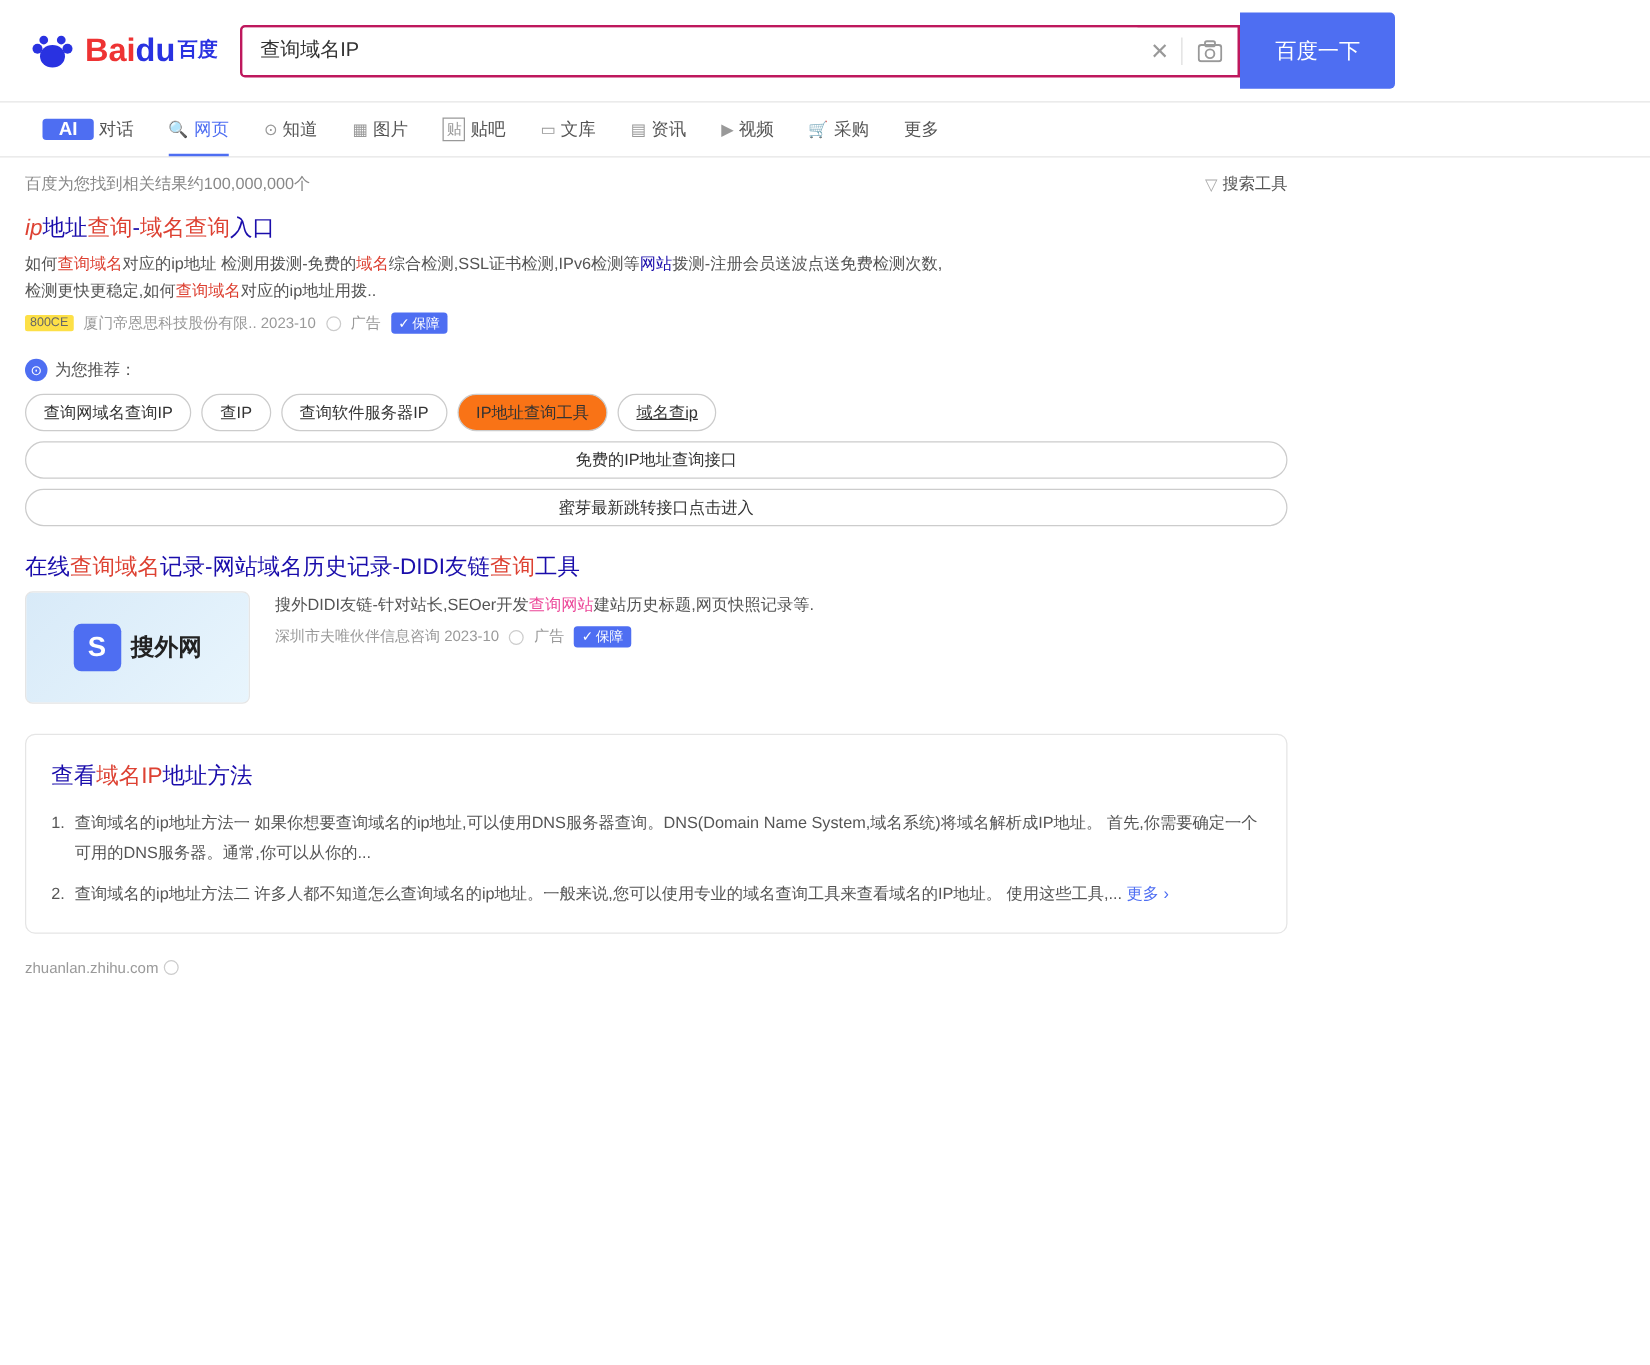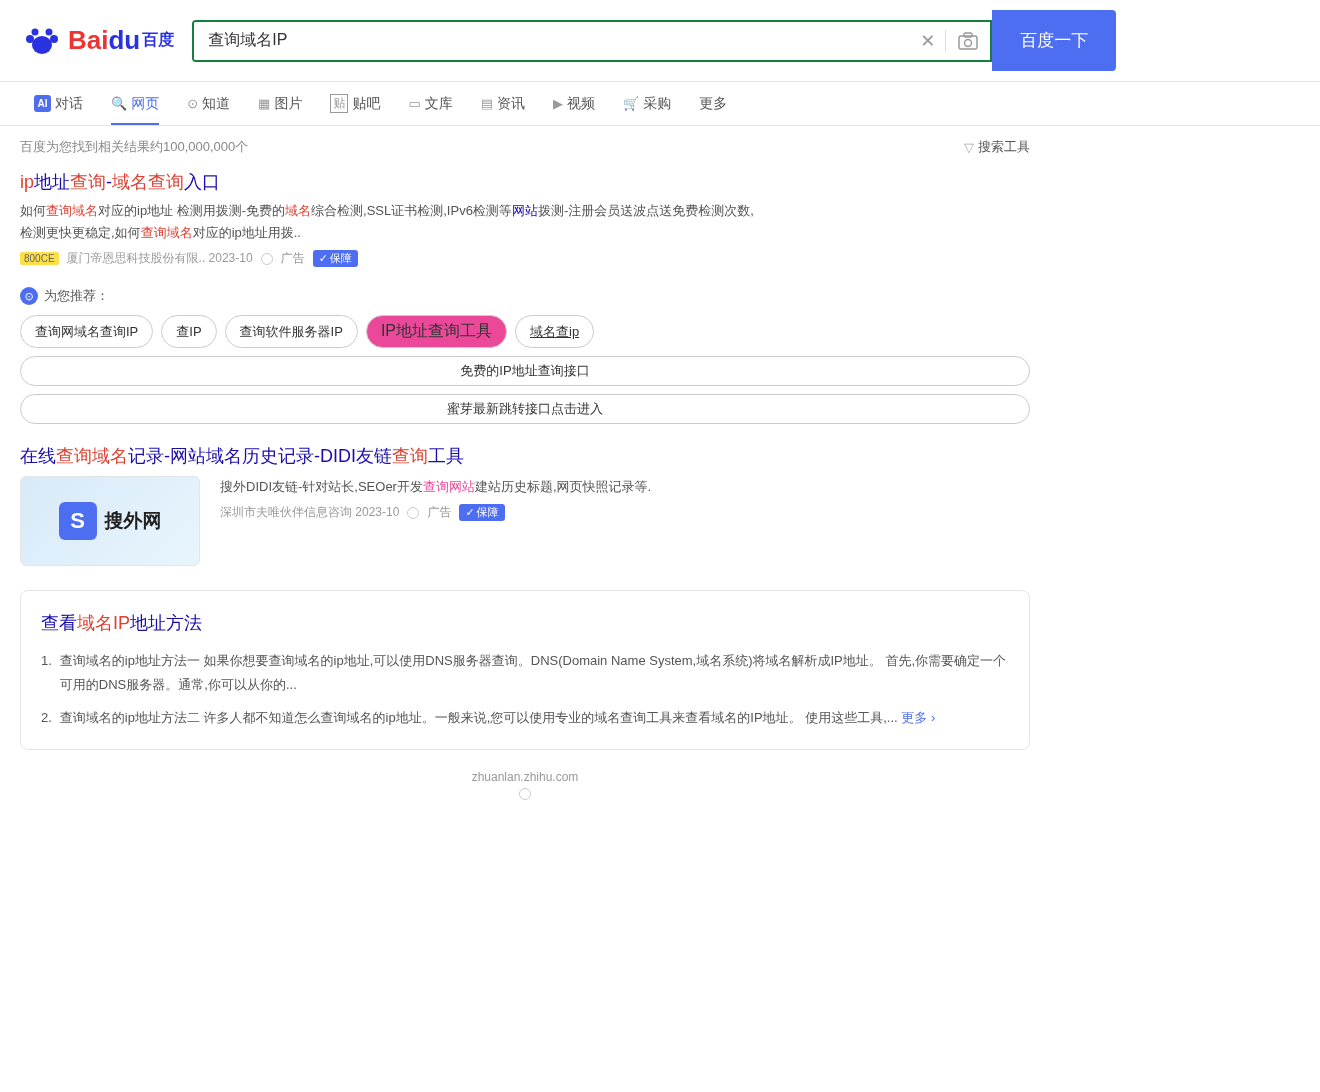--- a/index.html
+++ b/index.html
@@ -19,38 +19,38 @@
       <circle cx="34" cy="20" r="4" fill="#2932e1"></circle>
       <circle cx="15" cy="13" r="3.5" fill="#2932e1"></circle>
       <circle cx="29" cy="13" r="3.5" fill="#2932e1"></circle>
     </svg>
     <span style="font-size:26px;font-weight:bold;font-family:Arial,sans-serif;">
       <span style="color:#e33;">Bai</span><span style="color:#2932e1;">du</span>
     </span>
     <span style="font-size:16px;color:#2932e1;font-weight:bold;margin-left:2px;">百度</span>
   </div>
 
-  <div style="display:flex;flex:1;max-width:800px;border:2px solid #15803d;border-radius:4px 0 0 4px;overflow:hidden;">
+  <div style="display:flex;flex:1;max-width:800px;border:2px solid #be185d;border-radius:4px 0 0 4px;overflow:hidden;">
     <input type="text" value="查询域名IP" style="flex: 1 1 0%; border: none; outline: none; padding: 10px 14px; font-size: 16px; color: rgb(51, 51, 51); font-family: Arial, &quot;Microsoft YaHei&quot;, sans-serif;">
     <button style="background:none;border:none;padding:0 10px;cursor:pointer;color:#999;font-size:18px;">✕</button>
     <div style="width:1px;background:#ddd;margin:8px 0;"></div>
     <button style="background:none;border:none;padding:0 12px;cursor:pointer;color:#999;display:flex;align-items:center;">
       <svg width="20" height="18" viewBox="0 0 20 18">
           <rect x="1" y="4" width="18" height="13" rx="2" fill="none" stroke="#999" stroke-width="1.5"></rect>
           <circle cx="10" cy="11" r="3.5" fill="none" stroke="#999" stroke-width="1.5"></circle>
           <rect x="6" y="1" width="8" height="4" rx="1.5" fill="none" stroke="#999" stroke-width="1.5"></rect>
         </svg>
     </button>
   </div>
   <button style="background:#4e6ef2;color:#fff;border:none;padding:0 28px;height:61px;font-size:17px;cursor:pointer;font-family:'Microsoft YaHei',Arial,sans-serif;white-space:nowrap;border-radius:0 4px 4px 0;">百度一下</button>
 </div>
 
 <div style="display:flex;align-items:center;padding:0 20px;border-bottom:1px solid #e5e5e5;">
   <div style="padding:12px 14px;font-size:14px;color:#555;cursor:pointer;display:flex;align-items:center;gap:4px;">
-    <span style="display:inline-flex;align-items:center;justify-content:center;width:17px;height:17px;background:#4e6ef2;border-radius:3px;color:#fff;font-size:10px;font-weight:bold;">AI</span>
+    <span style="display:inline-flex;align-items:center;justify-content:center;width:41px;height:17px;background:#4e6ef2;border-radius:3px;color:#fff;font-size:15px;font-weight:bold;">AI</span>
     <span>对话</span>
   </div>
   <div style="padding:12px 14px;font-size:14px;color:#4e6ef2;cursor:pointer;position:relative;display:flex;align-items:center;gap:4px;">
     <span style="color:#4e6ef2;font-size:13px;">🔍</span>
     <span>网页</span>
     <span style="position:absolute;bottom:0;left:14px;right:14px;height:2px;background:#4e6ef2;"></span>
   </div>
   <div style="padding:12px 14px;font-size:14px;color:#555;cursor:pointer;display:flex;align-items:center;gap:4px;">
     <span style="color:#999;font-size:13px;">⊙</span>
     <span>知道</span>
@@ -89,21 +89,21 @@
   <div style="display:flex;align-items:center;justify-content:space-between;margin-bottom:14px;">
     <span style="color:#888;font-size:13px;">百度为您找到相关结果约100,000,000个</span>
     <div style="display:flex;align-items:center;gap:4px;cursor:pointer;color:#555;font-size:13px;">
       <span style="color:#aaa;font-size:13px;">▽</span>
       <span>搜索工具</span>
     </div>
   </div>
 
   <div style="margin-bottom:20px;">
     <a href="#" style="font-size:18px;color:#1a0dab;text-decoration:none;display:inline;">
-      <span style="color:#dd4132;">ip</span><span>地址</span><span style="color:#dd4132;">查询</span><span>-</span><span style="color:#dd4132;">域名查询</span><span>入口</span>
+      <span style="color:#dd4132;font-style:italic;">ip</span><span>地址</span><span style="color:#dd4132;">查询</span><span>-</span><span style="color:#dd4132;">域名查询</span><span>入口</span>
     </a>
     <div style="font-size:13px;color:#545454;line-height:1.7;margin:6px 0;max-width:740px;">
       如何<span style="color:#dd4132;">查询域名</span>对应的ip地址 检测用拨测-免费的<span style="color:#dd4132;">域名</span>综合检测,SSL证书检测,IPv6检测等<span style="color:#1a0dab;">网站</span>拨测-注册会员送波点送免费检测次数,检测更快更稳定,如何<span style="color:#dd4132;">查询域名</span>对应的ip地址用拨..
     </div>
     <div style="font-size:12px;color:#999;display:flex;align-items:center;gap:8px;margin-top:4px;">
       <span style="background:#fde047;color:#666;font-size:10px;padding:1px 4px;border-radius:2px;">800CE</span>
       <span>厦门帝恩思科技股份有限.. 2023-10</span>
       <span style="width:12px;height:12px;border-radius:50%;border:1px solid #ccc;display:inline-block;"></span>
       <span style="color:#999;">广告</span>
       <span style="background:#4e6ef2;color:#fff;border-radius:3px;padding:1px 6px;font-size:11px;display:inline-flex;align-items:center;gap:2px;">
@@ -114,21 +114,21 @@
 
   <div style="margin:12px 0 20px 0;">
     <div style="display:flex;align-items:center;gap:6px;margin-bottom:10px;">
       <span style="width:18px;height:18px;background:#4e6ef2;border-radius:50%;display:inline-flex;align-items:center;justify-content:center;color:#fff;font-size:11px;">⊙</span>
       <span style="color:#555;font-size:13px;">为您推荐：</span>
     </div>
     <div style="display:flex;flex-wrap:wrap;gap:8px;margin-bottom:8px;">
       <button style="border:1px solid #ccc;border-radius:20px;padding:5px 14px;font-size:13px;color:#333;cursor:pointer;background:#fff;">查询网域名查询IP</button>
       <button style="border:1px solid #ccc;border-radius:20px;padding:5px 14px;font-size:13px;color:#333;cursor:pointer;background:#fff;">查IP</button>
       <button style="border:1px solid #ccc;border-radius:20px;padding:5px 14px;font-size:13px;color:#333;cursor:pointer;background:#fff;">查询软件服务器IP</button>
-      <button style="border:1px solid #ccc;border-radius:20px;padding:5px 14px;font-size:16px;color:#333;cursor:pointer;background:#ec4899;text-align:right;">IP地址查询工具</button>
+      <button style="border:1px solid #ccc;border-radius:20px;padding:5px 14px;font-size:13px;color:#333;cursor:pointer;background:#f97316;text-align:right;">IP地址查询工具</button>
       <button style="border:1px solid #ccc;border-radius:20px;padding:5px 14px;font-size:13px;color:#333;cursor:pointer;background:#fff;text-decoration:underline;">域名查ip</button>
     </div>
     <div style="display:flex;flex-wrap:wrap;gap:8px;flex-direction:column;">
       <button style="border:1px solid #ccc;border-radius:20px;padding:5px 14px;font-size:13px;color:#333;cursor:pointer;background:#fff;">免费的IP地址查询接口</button>
       <button style="border:1px solid #ccc;border-radius:20px;padding:5px 14px;font-size:13px;color:#333;cursor:pointer;background:#fff;">蜜芽最新跳转接口点击进入</button>
     </div>
   </div>
 
   <div style="margin-bottom:24px;">
     <a href="#" style="font-size:18px;color:#1a0dab;text-decoration:none;display:inline;">
@@ -165,18 +165,18 @@
     <div style="display:flex;gap:8px;font-size:13px;color:#555;line-height:1.8;margin-bottom:10px;">
       <span style="flex-shrink:0;">1.</span>
       <span>查询域名的ip地址方法一 如果你想要查询域名的ip地址,可以使用DNS服务器查询。DNS(Domain Name System,域名系统)将域名解析成IP地址。 首先,你需要确定一个可用的DNS服务器。通常,你可以从你的...</span>
     </div>
     <div style="display:flex;gap:8px;font-size:13px;color:#555;line-height:1.8;">
       <span style="flex-shrink:0;">2.</span>
       <span>查询域名的ip地址方法二 许多人都不知道怎么查询域名的ip地址。一般来说,您可以使用专业的域名查询工具来查看域名的IP地址。 使用这些工具,... <span style="color:#4e6ef2;cursor:pointer;">更多 ›</span></span>
     </div>
   </div>
 
-  <div style="font-size:12px;color:#999;display:flex;align-items:center;gap:4px;margin-bottom:28px;flex-direction:column;">
+  <div style="font-size:12px;color:#999;display:flex;align-items:center;gap:4px;margin-bottom:28px;">
     <span>zhuanlan.zhihu.com</span>
     <span style="width:12px;height:12px;border-radius:50%;border:1px solid #ccc;display:inline-block;"></span>
   </div>
 
 </div>
 
 </body></html>

